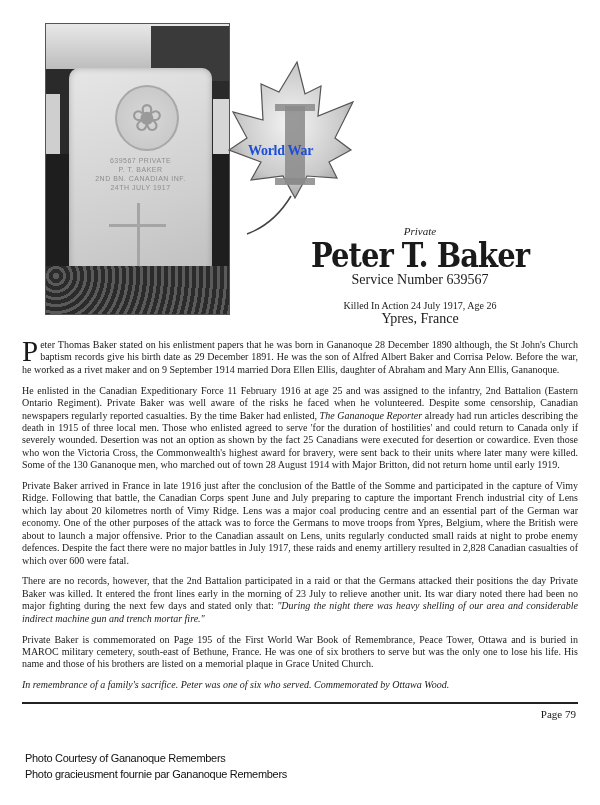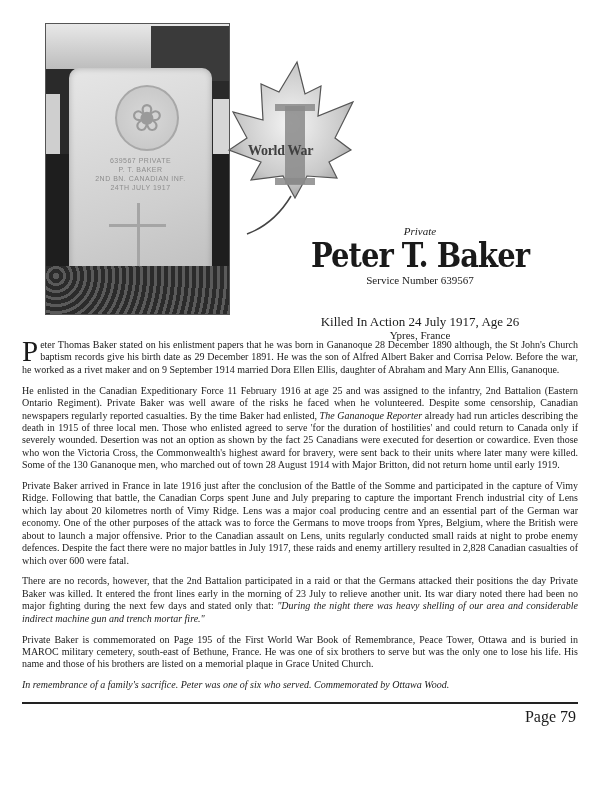--- a/index.html
+++ b/index.html
@@ -12,36 +12,36 @@
   .photo .side-stone-r { position: absolute; right: 0; top: 75px; width: 16px; height: 55px; background: #d6d6d6; }
   .photo .ground { position: absolute; left: 0; bottom: 0; width: 100%; height: 160px; background: #1e1e1e; }
   .photo .stone { position: absolute; left: 23px; top: 44px; width: 143px; height: 230px; background: linear-gradient(160deg, #e6e6e6, #cfcfcf 60%, #bcbcbc); border-radius: 10px 10px 0 0; box-shadow: inset 0 0 6px rgba(0,0,0,0.25); }
   .photo .emblem { position: absolute; left: 46px; top: 17px; width: 60px; height: 62px; border-radius: 50%; border: 2px solid #a8a8a8; background: radial-gradient(circle, #d8d8d8, #c4c4c4); color: #9a9a9a; font-size: 38px; line-height: 62px; text-align: center; }
   .photo .inscription { position: absolute; left: 5px; top: 88px; width: 133px; text-align: center; font-size: 7px; line-height: 9px; color: #8d8d8d; letter-spacing: 0.5px; font-family: "Liberation Sans", sans-serif; }
   .photo .cross-v { position: absolute; left: 68px; top: 135px; width: 3px; height: 82px; background: #a5a5a5; }
   .photo .cross-h { position: absolute; left: 40px; top: 156px; width: 57px; height: 3px; background: #a5a5a5; }
   .photo .plants { position: absolute; left: 0; bottom: 0; width: 100%; height: 48px; background: repeating-radial-gradient(circle at 10px 10px, #5a5a5a 0 3px, #2b2b2b 3px 7px); }
 
   .leaf { position: absolute; left: 225px; top: 58px; width: 140px; height: 180px; }
-  .leaf-title { position: absolute; left: 248px; top: 143px; font-size: 14px; font-weight: bold; color: #404040; letter-spacing: -0.3px; }
+  .leaf-title { position: absolute; left: 248px; top: 143px; font-size: 14px; font-weight: bold; color: #1d4ed8; letter-spacing: -0.3px; }
 
   .header { position: absolute; left: 290px; top: 225px; width: 260px; text-align: center; }
   .rank { font-size: 11px; line-height: 13px; font-style: italic; }
   .name { font-family: "DejaVu Serif", serif; font-weight: bold; font-size: 29px; line-height: 32px; letter-spacing: -1px; transform: scaleY(1.15); margin: 1px 0 2px; }
-  .svc { font-size: 11px; line-height: 14px; }
-  .killed { font-size: 13px; line-height: 13px; margin-top: 28px; }
+  .svc { font-size: 14px; line-height: 14px; }
+  .killed { font-size: 10px; line-height: 13px; margin-top: 12px; }
 
   .body { position: absolute; left: 22px; top: 339px; width: 556px; font-size: 10px; line-height: 12.4px; text-align: justify; }
   .body p { margin: 0 0 8.5px 0; }
   .dropcap { float: left; font-size: 29px; line-height: 22px; margin: 1px 2px 0 0; }
   .body em { }
   .closing { font-style: italic; }
 
   .rule { position: absolute; left: 22px; top: 702px; width: 556px; height: 2px; background: #222; }
-  .page-no { position: absolute; right: 24px; top: 708px; font-size: 16px; }
+  .page-no { position: absolute; right: 24px; top: 708px; font-size: 11px; }
 
   .credits { position: absolute; left: 25px; top: 750px; font-family: "Liberation Sans", sans-serif; font-size: 11px; line-height: 16px; color: #111; letter-spacing: -0.3px; }
 </style>
 </head>
 <body>
 
 <div class="photo">
   <div class="sky"></div>
   <div class="building"></div>
   <div class="side-stone-l"></div>
@@ -91,13 +91,15 @@
   <p>Private Baker arrived in France in late 1916 just after the conclusion of the Battle of the Somme and participated in the capture of Vimy Ridge. Following that battle, the Canadian Corps spent June and July preparing to capture the important French industrial city of Lens which lay about 20 kilometres north of Vimy Ridge. Lens was a major coal producing centre and an essential part of the German war economy. One of the other purposes of the attack was to force the Germans to move troops from Ypres, Belgium, where the British were about to launch a major offensive. Prior to the Canadian assault on Lens, units regularly conducted small raids at night to probe enemy defences. Despite the fact there were no major battles in July 1917, these raids and enemy artillery resulted in 2,828 Canadian casualties of which over 600 were fatal.</p>
   <p><span>There are no records, however, that the 2nd Battalion participated in a raid or that the Germans attacked their positions the day Private Baker was killed. It entered the front lines early in the morning of 23 July to relieve another unit. Its war diary noted there had been no major fighting during the next few days and stated only that: </span><em>"During the night there was heavy shelling of our area and considerable indirect machine gun and trench mortar fire."</em></p>
   <p>Private Baker is commemorated on Page 195 of the First World War Book of Remembrance, Peace Tower, Ottawa and is buried in MAROC military cemetery, south-east of Bethune, France. He was one of six brothers to serve but was the only one to lose his life. His name and those of his brothers are listed on a memorial plaque in Grace United Church.</p>
   <p class="closing">In remembrance of a family's sacrifice. Peter was one of six who served. Commemorated by Ottawa Wood.</p>
 </div>
 
 <div class="rule"></div>
 <div class="page-no">Page 79</div>
 
 <div class="credits">
+  <div>Photo Courtesy of Gananoque Remembers</div>
+  <div>Photo gracieusment fournie par Gananoque Remembers</div>
 </div>
 
 </body></html>

